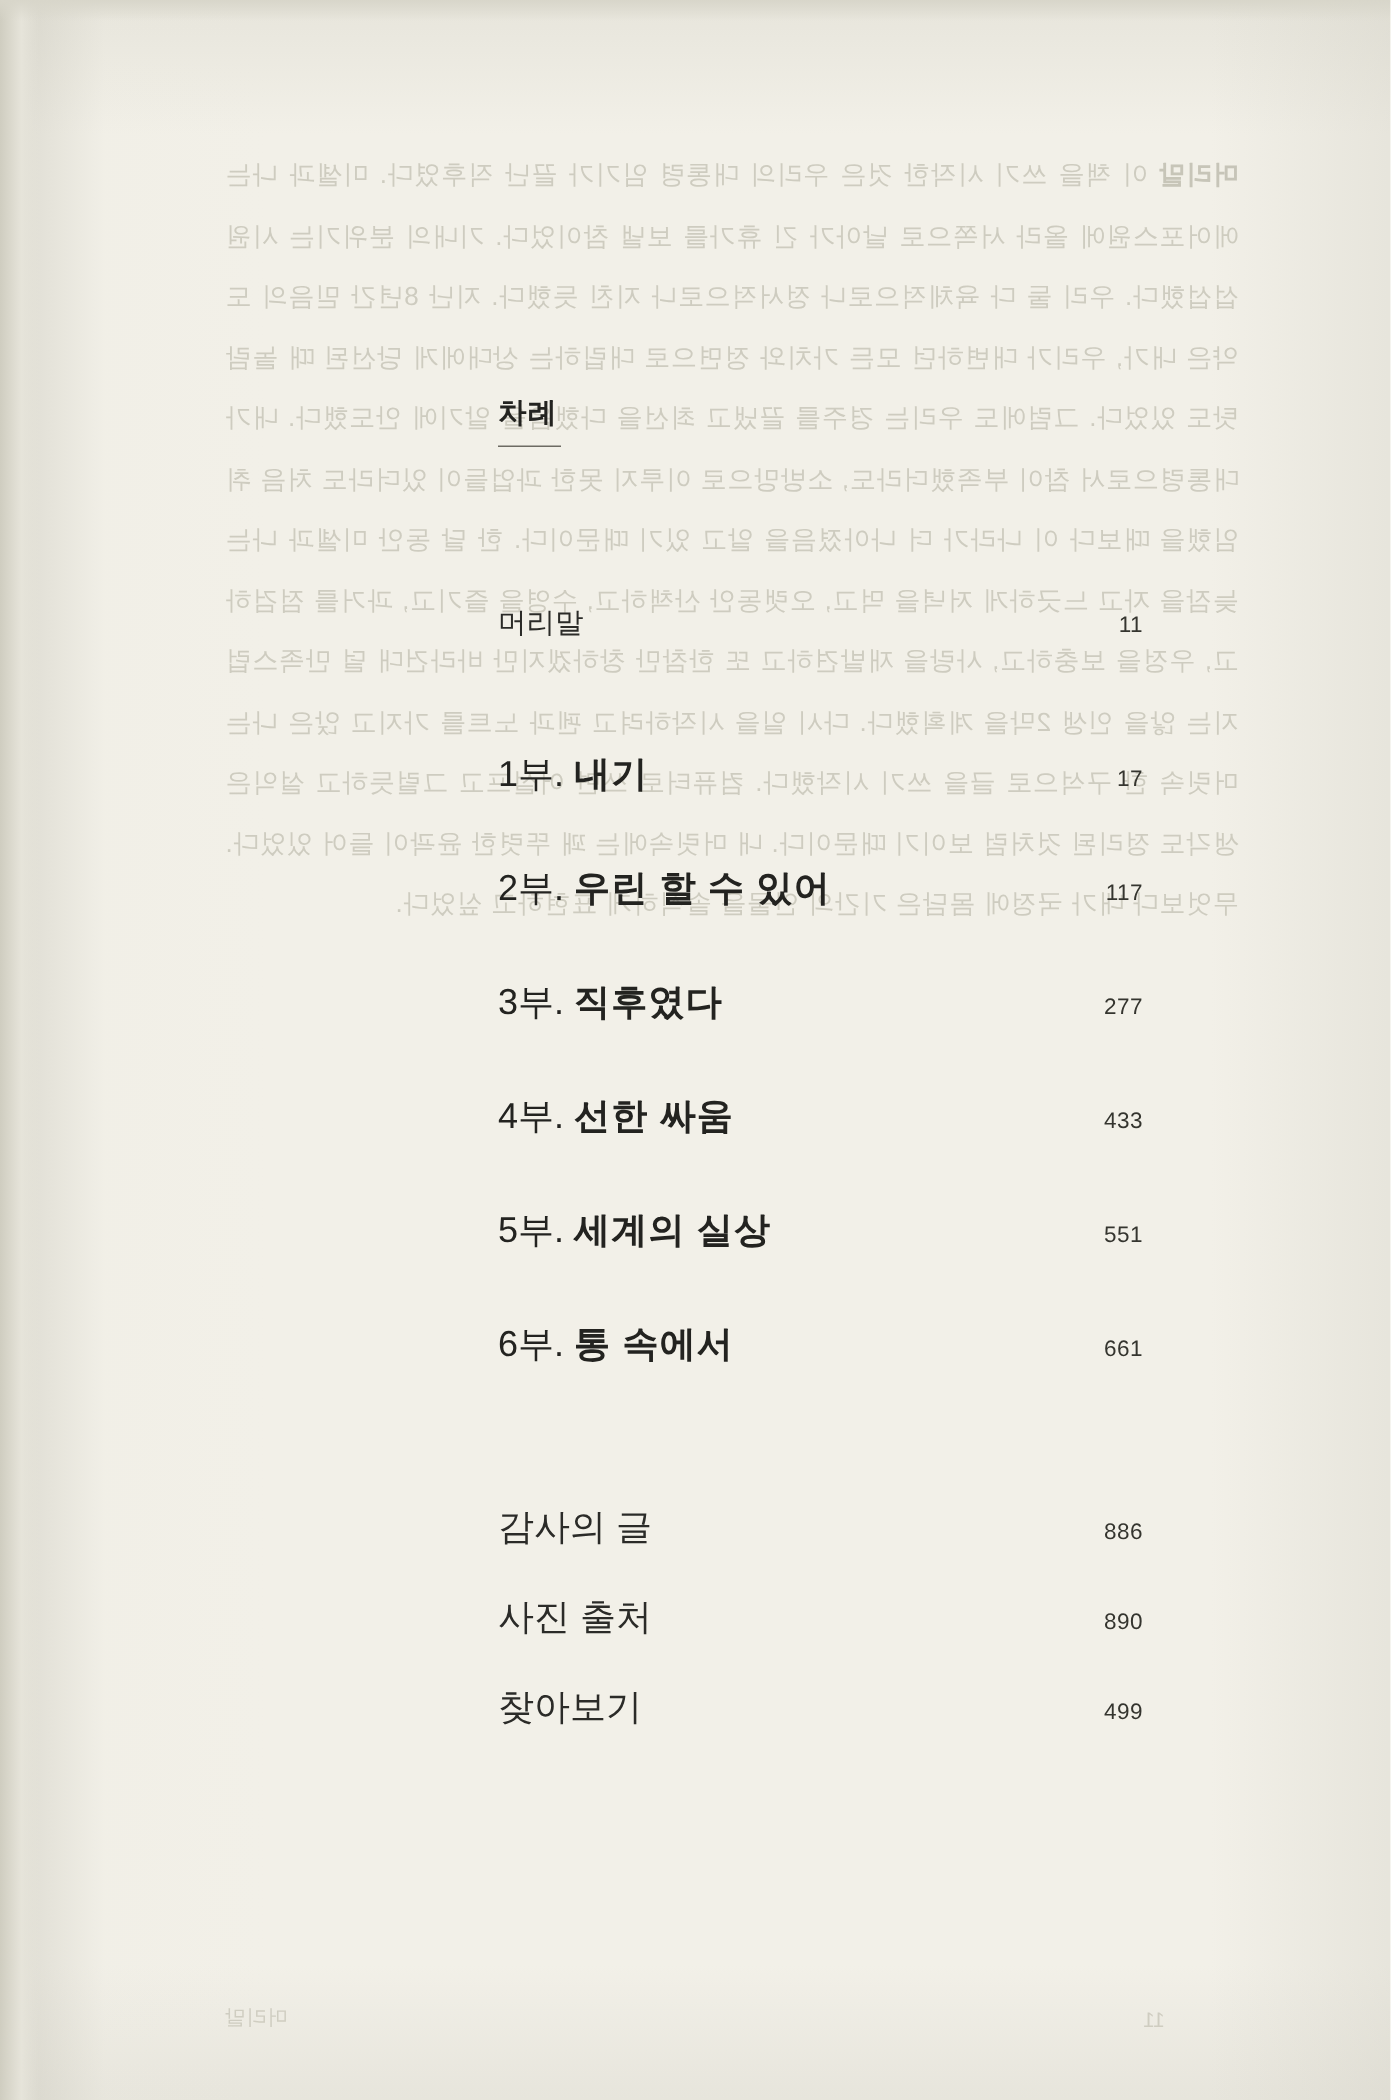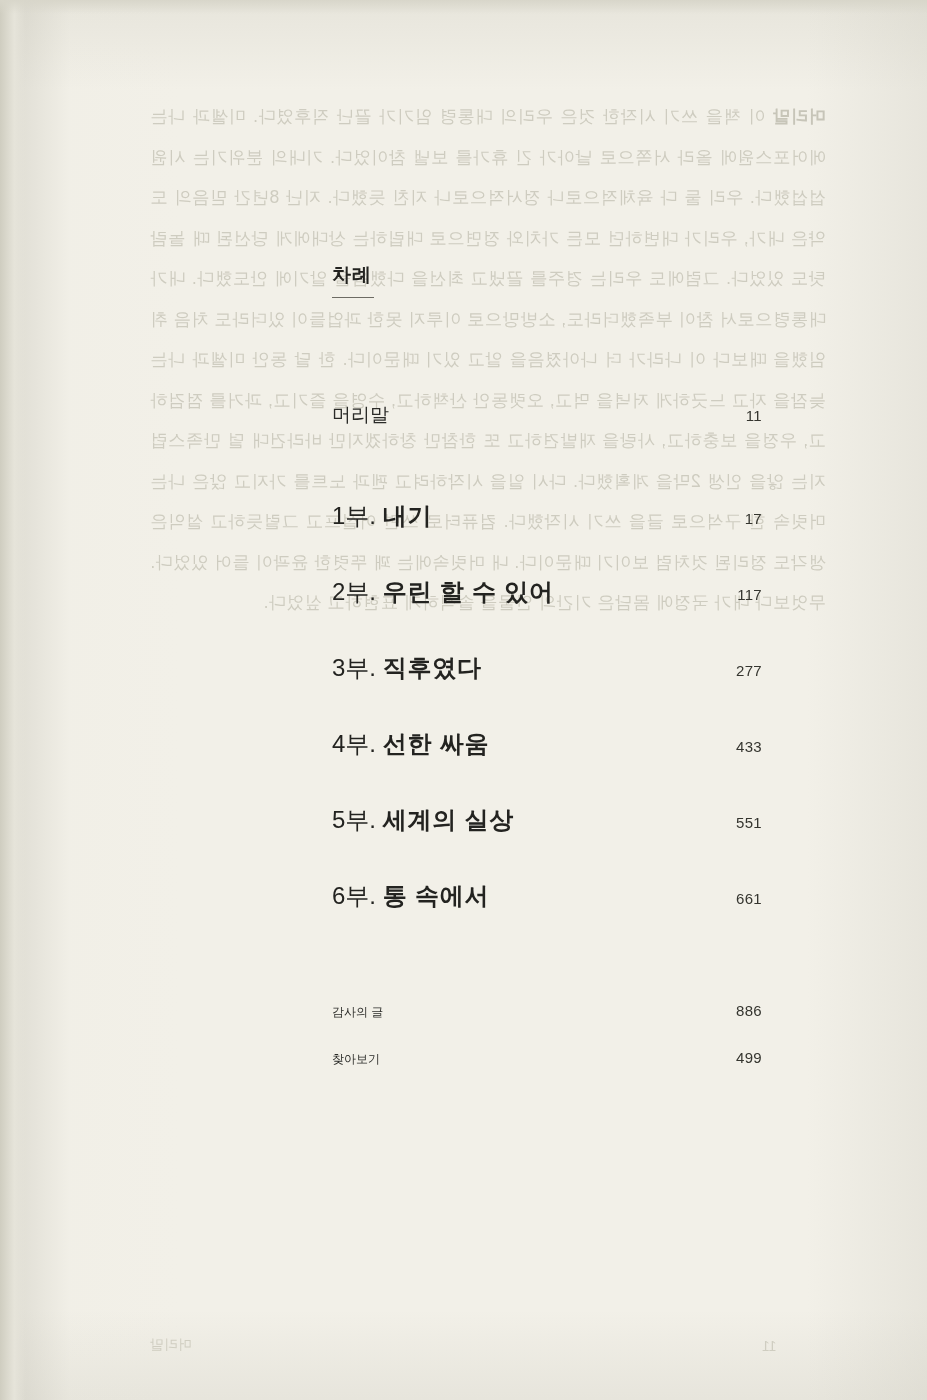--- a/index.html
+++ b/index.html
@@ -144,21 +144,21 @@
     letter-spacing: 0.8px;
   }
 
   .back-gap { height: 46px; }
 
   
   .row-back {
     margin-bottom: 28px;
   }
   .row-back .toc-label {
-    font-size: 12px;
+    font-size: 24px;
     color: #2b2b28;
   }
 
   .edge-left {
     position: absolute;
     left: 0; top: 0; bottom: 0;
     width: 26px;
     background: linear-gradient(90deg, #cfcdc0 0%, #e6e4da 55%, rgba(242,240,232,0) 100%);
     pointer-events: none;
   }
@@ -227,20 +227,24 @@
     </div>
 
 
     <div class="back-gap"></div>
 
     <div class="toc-row row-back">
       <span class="toc-label">감사의 글</span>
       <span class="toc-page">886</span>
     </div>
 
+    <div class="toc-row row-back">
+      <span class="toc-label">사진 출처</span>
+      <span class="toc-page">890</span>
+    </div>
 
     <div class="toc-row row-back">
       <span class="toc-label">찾아보기</span>
       <span class="toc-page">499</span>
     </div>
 
   </div>
 </div>
 
 </body></html>

